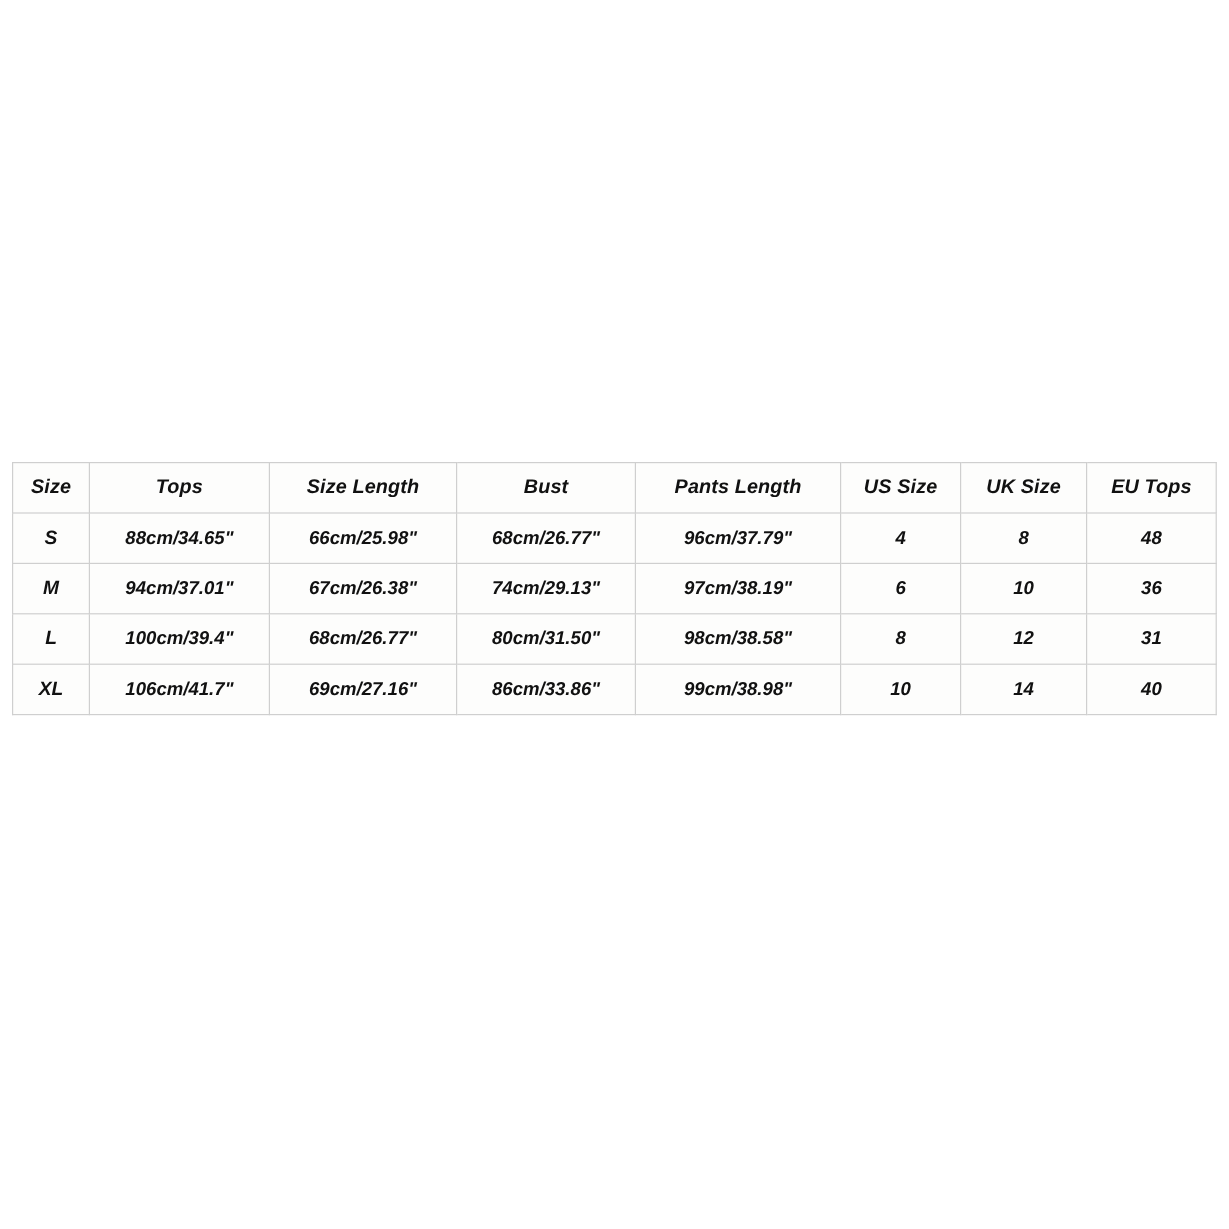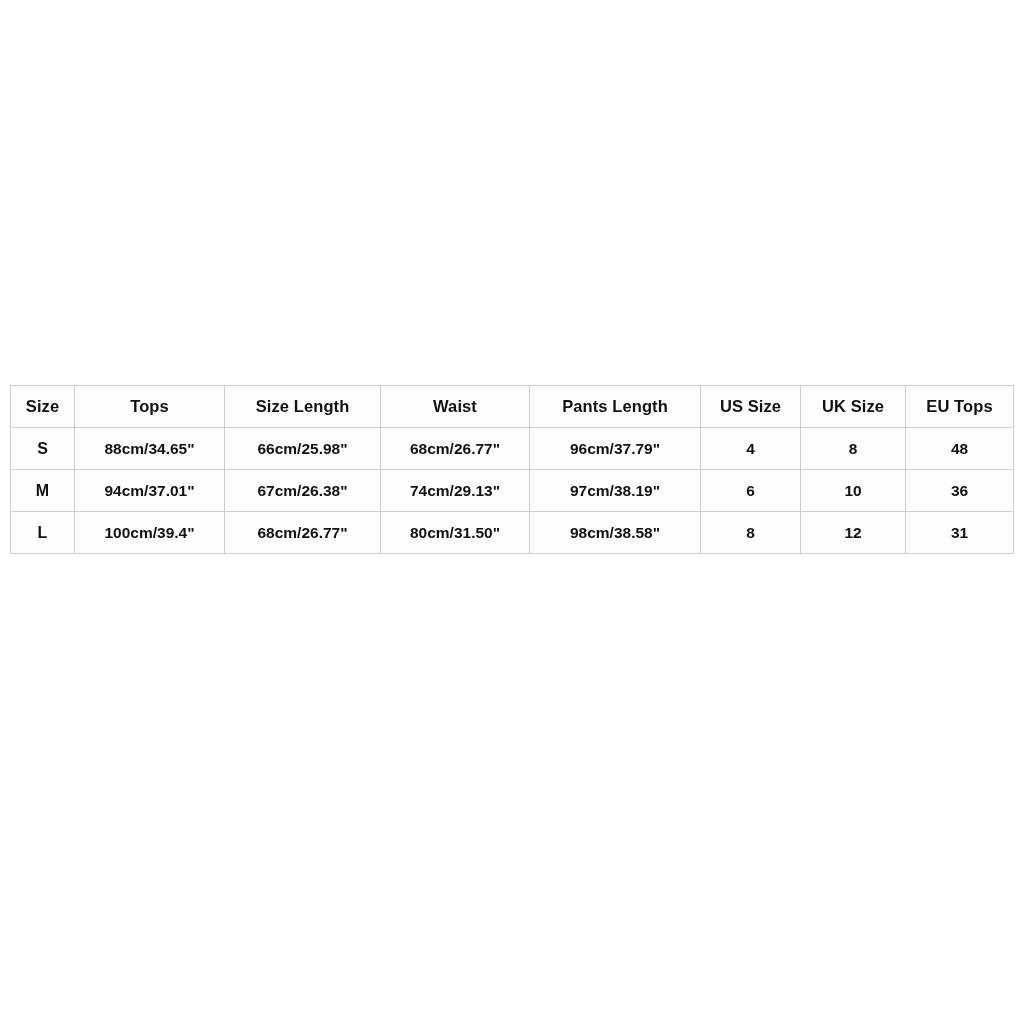--- a/index.html
+++ b/index.html
@@ -10,20 +10,21 @@
     background: #ffffff;
     font-family: "Liberation Sans", sans-serif;
   }
 
   #page {
     position: relative;
     width: 1024px;
     height: 1024px;
     background: #ffffff;
     overflow: hidden;
+    font-style: italic;
   }
 
   #size-chart-wrap {
     position: absolute;
     left: 10px;
     top: 385px;
     width: 1003px;
   }
 
   table.size-chart {
@@ -90,21 +91,21 @@
         <col class="c-us">
         <col class="c-uk">
         <col class="c-eu">
       </colgroup>
 
       <thead>
         <tr>
           <th>Size</th>
           <th>Tops</th>
           <th>Size Length</th>
-          <th>Waist</th>
+          <th>Bust</th>
           <th>Pants Length</th>
           <th>US Size</th>
           <th>UK Size</th>
           <th>EU Tops</th>
         </tr>
       </thead>
 
       <tbody>
         <tr>
           <td class="col-size">S</td>
@@ -129,17 +130,27 @@
         <tr>
           <td class="col-size">L</td>
           <td>100cm/39.4"</td>
           <td>68cm/26.77"</td>
           <td>80cm/31.50"</td>
           <td>98cm/38.58"</td>
           <td class="col-num">8</td>
           <td class="col-num">12</td>
           <td class="col-num">31</td>
         </tr>
+        <tr>
+          <td class="col-size">XL</td>
+          <td>106cm/41.7"</td>
+          <td>69cm/27.16"</td>
+          <td>86cm/33.86"</td>
+          <td>99cm/38.98"</td>
+          <td class="col-num">10</td>
+          <td class="col-num">14</td>
+          <td class="col-num">40</td>
+        </tr>
       </tbody>
     </table>
   </div>
 
 </div>
 
 </body></html>

